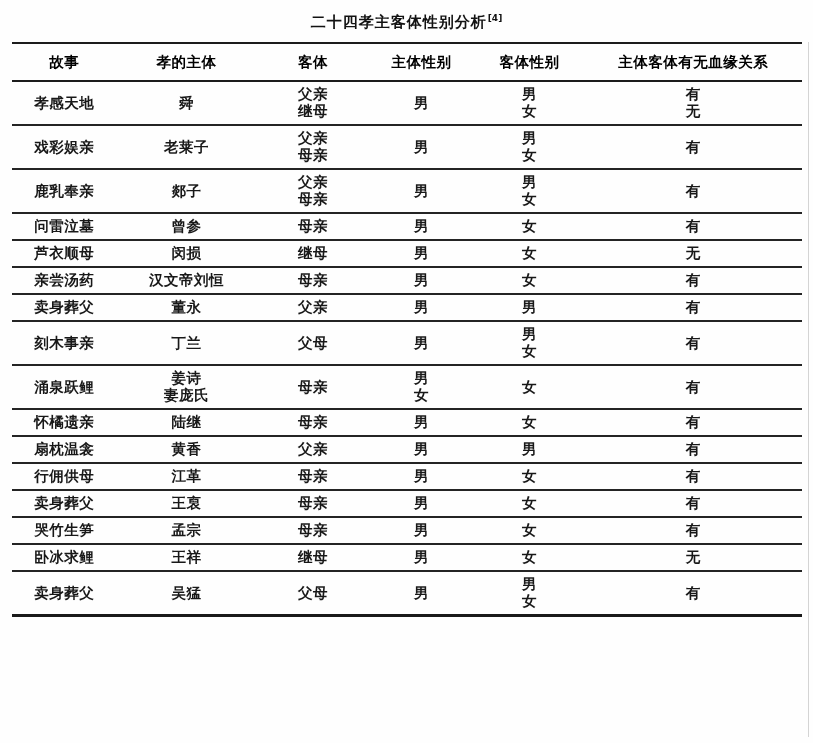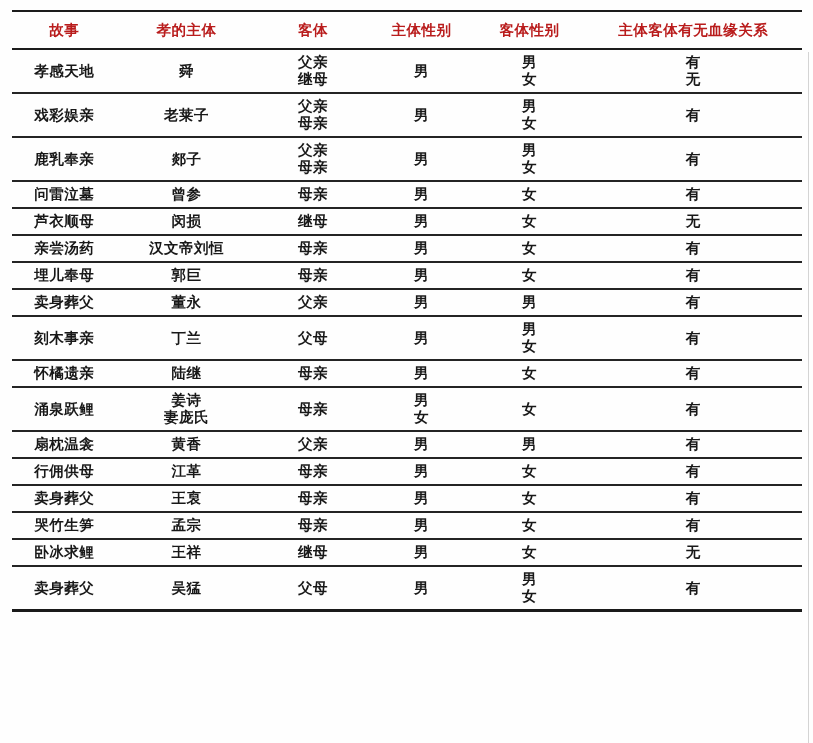--- a/index.html
+++ b/index.html
@@ -45,21 +45,21 @@
   col.c2 { width: 14.2%; }
   col.c3 { width: 13.3%; }
   col.c4 { width: 14.0%; }
   col.c5 { width: 27.5%; }
   th {
     font-size: 14.5px;
     font-weight: 700;
     text-align: center;
     padding: 9px 0 8px 0;
     border-bottom: 2.5px solid #1c1c1c;
-    color: #b91c1c;
+    color: #000000;
     letter-spacing: 0.5px;
   }
   td {
     font-size: 14.5px;
     font-weight: 700;
     text-align: center;
     vertical-align: middle;
     padding: 4px 0;
     line-height: 17px;
     border-bottom: 2px solid #242424;
@@ -77,20 +77,23 @@
     right: 4px;
     width: 1.5px;
     background: #d4d4d4;
   }
 </style>
 </head>
 <body>
 
 <div class="page">
 
+  <div class="title-row">
+    <span>二十四孝主客体性别分析</span><sup>[4]</sup>
+  </div>
 
   <table class="analysis">
     <colgroup>
       <col class="c0">
         <col class="c1">
         <col class="c2">
         <col class="c3">
         <col class="c4">
         <col class="c5">
     </colgroup>
@@ -154,63 +157,55 @@
         </tr>
         <tr>
           <td>亲尝汤药</td>
           <td>汉文帝刘恒</td>
           <td>母亲</td>
           <td>男</td>
           <td>女</td>
           <td>有</td>
         </tr>
         <tr>
-          <td>埋儿奉母</td>
-          <td>郭巨</td>
-          <td>母亲</td>
-          <td>男</td>
-          <td>女</td>
-          <td>有</td>
-        </tr>
-        <tr>
           <td>卖身葬父</td>
           <td>董永</td>
           <td>父亲</td>
           <td>男</td>
           <td>男</td>
           <td>有</td>
         </tr>
         <tr>
           <td>刻木事亲</td>
           <td>丁兰</td>
           <td>父母</td>
           <td>男</td>
           <td>男
 女</td>
           <td>有</td>
         </tr>
         <tr>
-          <td>怀橘遗亲</td>
-          <td>陆继</td>
-          <td>母亲</td>
-          <td>男</td>
-          <td>女</td>
-          <td>有</td>
-        </tr>
-        <tr>
           <td>涌泉跃鲤</td>
           <td>姜诗
 妻庞氏</td>
           <td>母亲</td>
           <td>男
 女</td>
           <td>女</td>
           <td>有</td>
         </tr>
         <tr>
+          <td>怀橘遗亲</td>
+          <td>陆继</td>
+          <td>母亲</td>
+          <td>男</td>
+          <td>女</td>
+          <td>有</td>
+        </tr>
+        <tr>
           <td>扇枕温衾</td>
           <td>黄香</td>
           <td>父亲</td>
           <td>男</td>
           <td>男</td>
           <td>有</td>
         </tr>
         <tr>
           <td>行佣供母</td>
           <td>江革</td>

